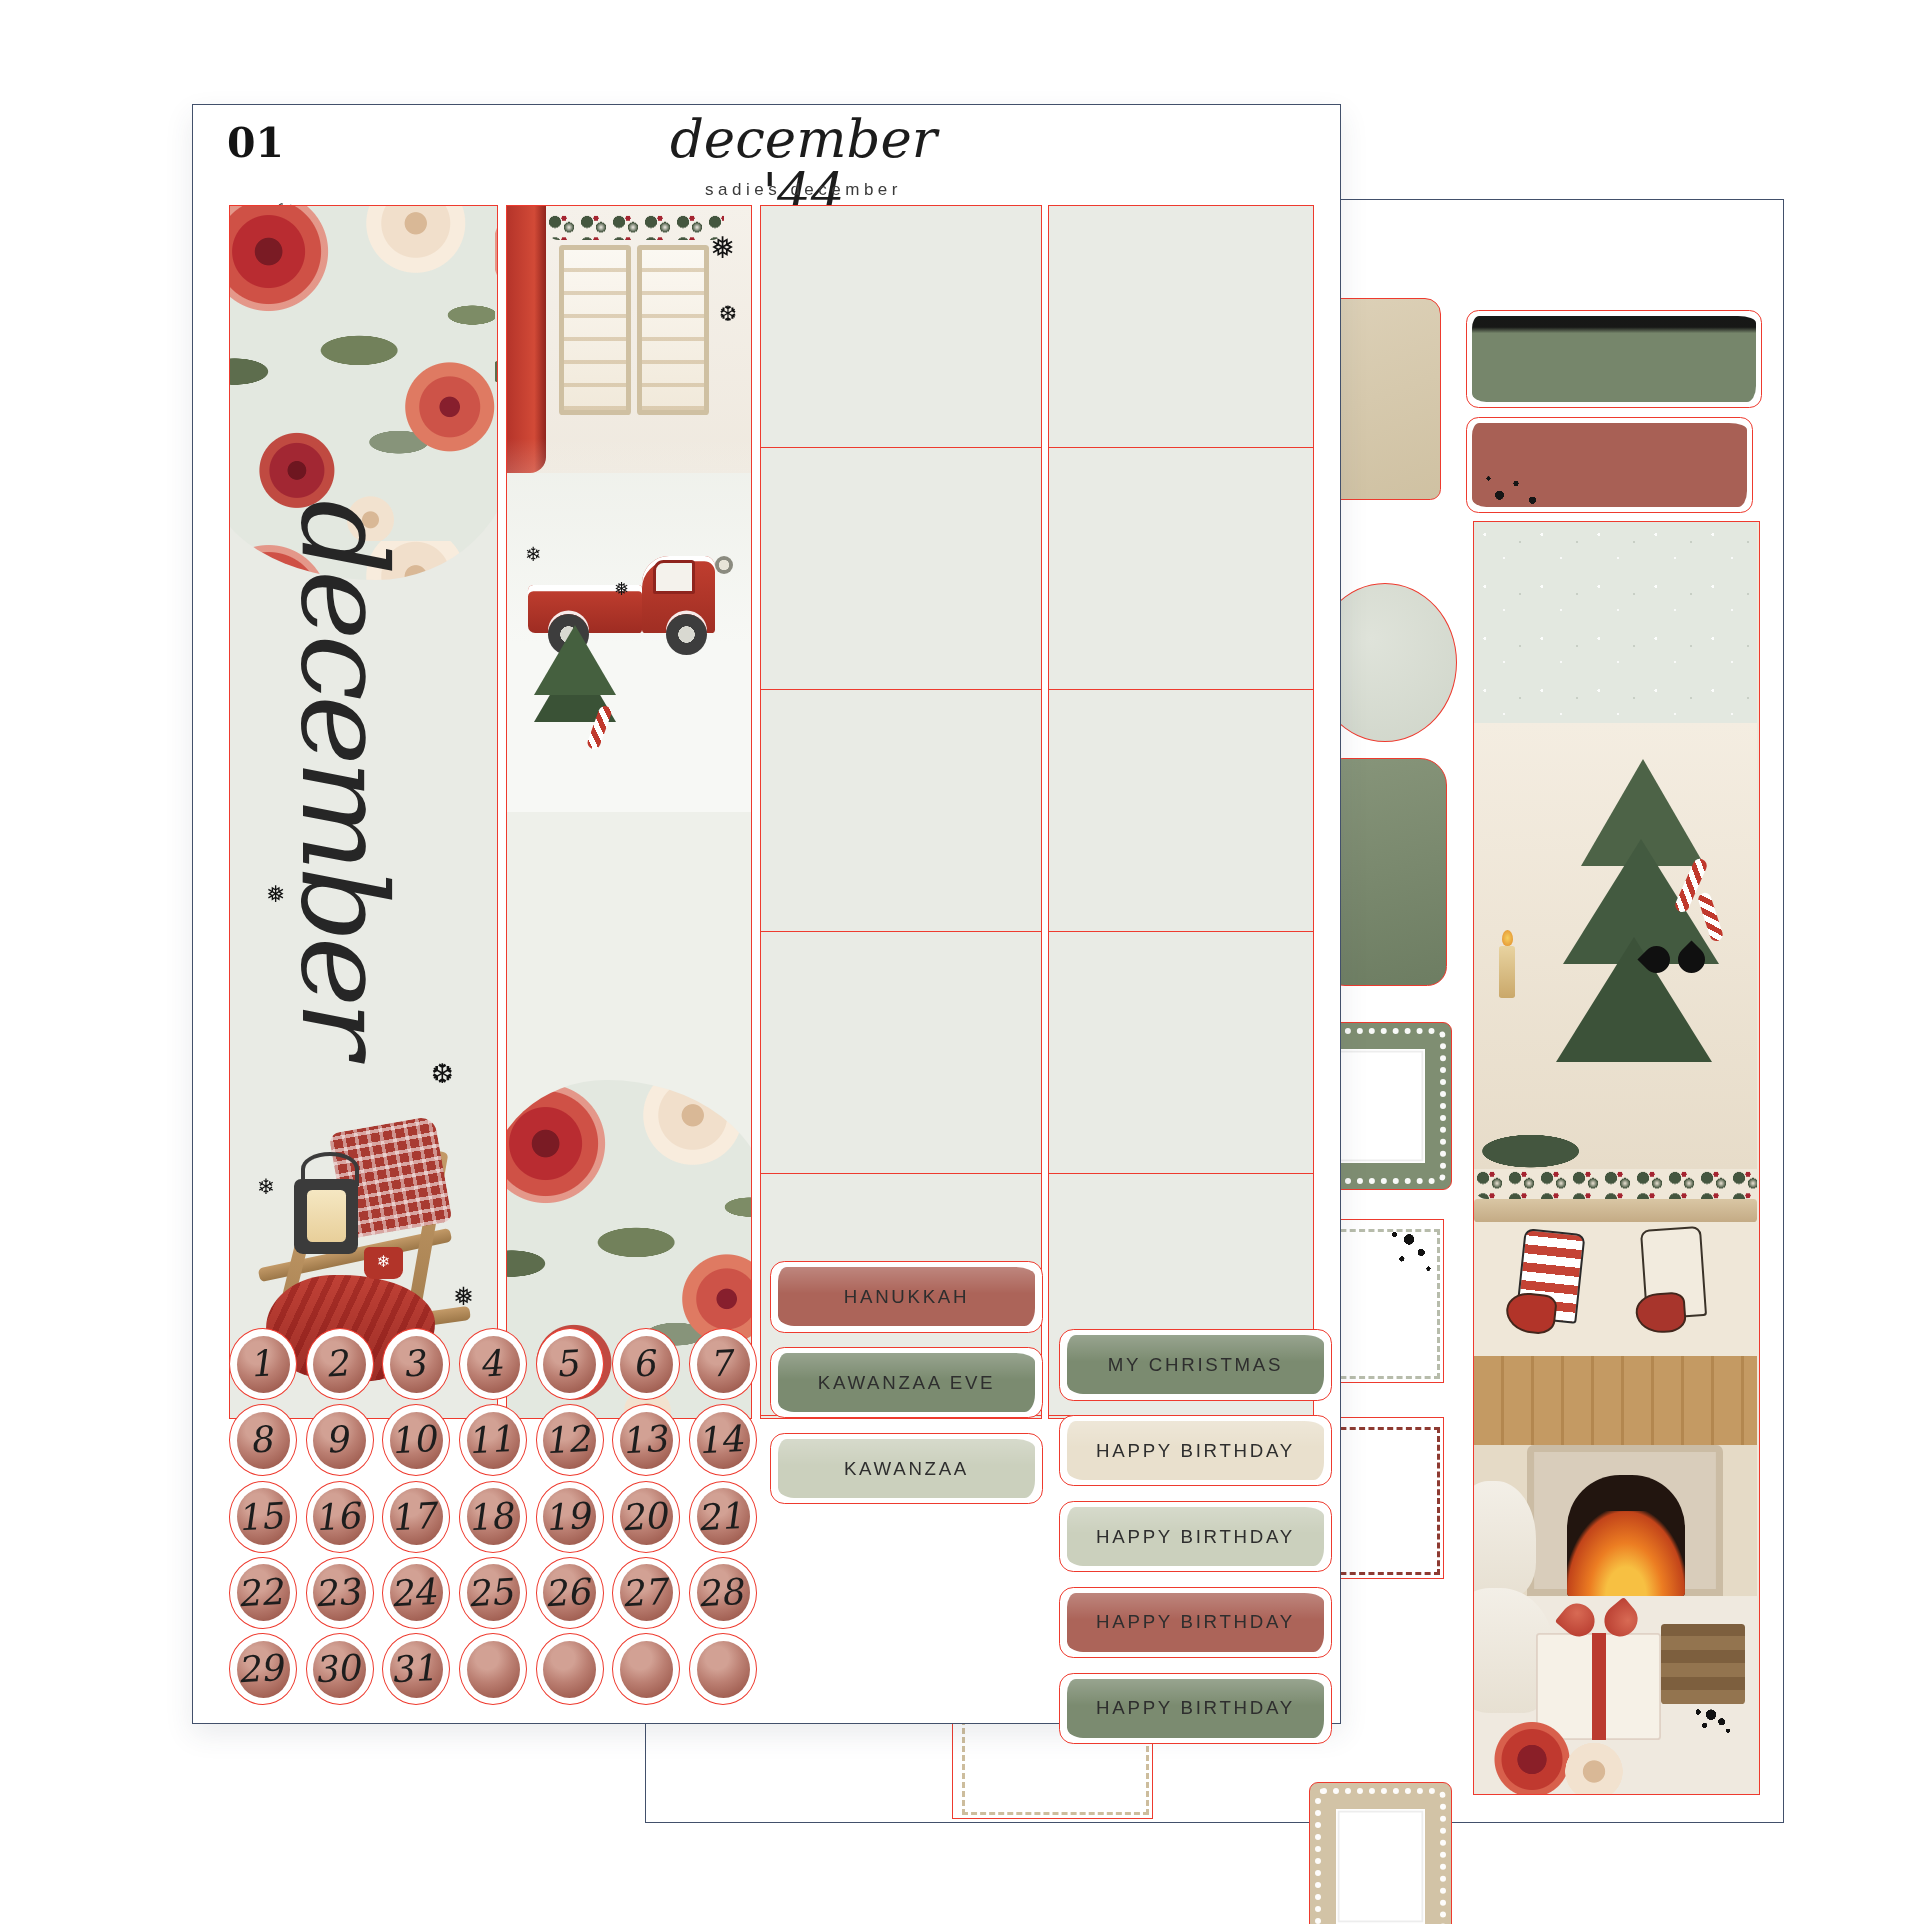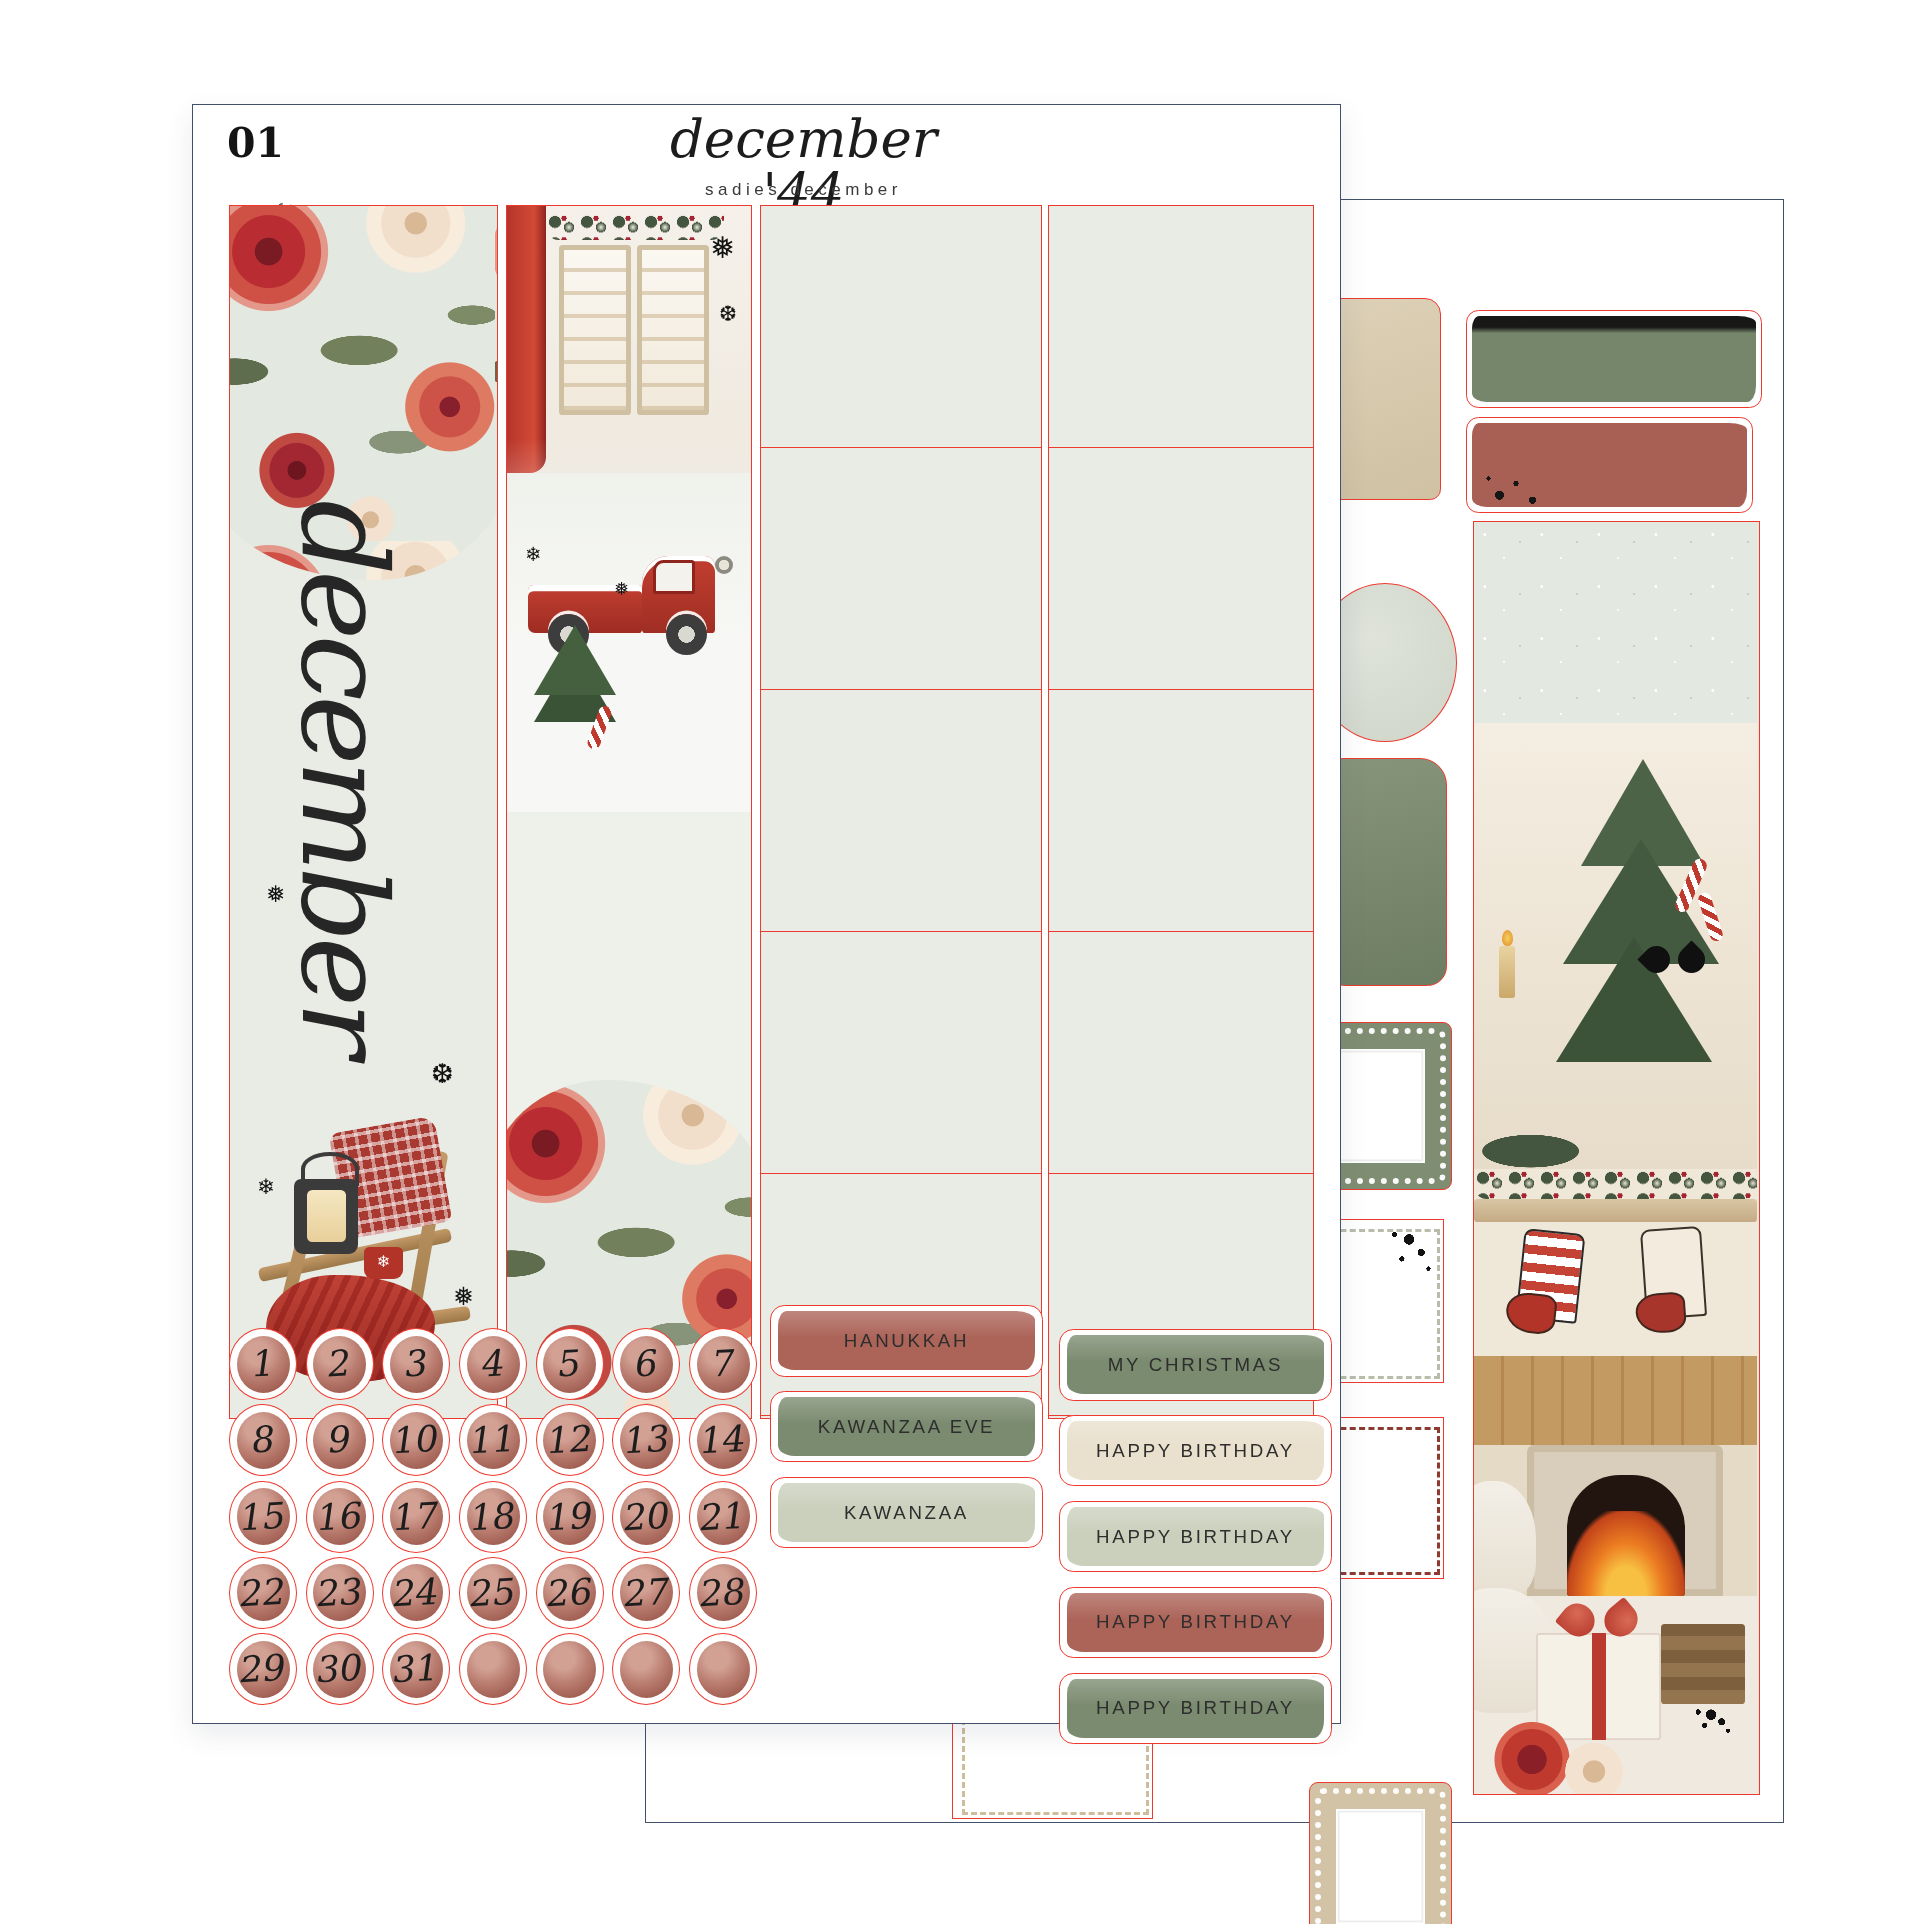--- a/index.html
+++ b/index.html
@@ -502,21 +502,21 @@
           </div>
         </div>
 
         <div class="date-dot">
           <div class="date-ink">
             <span class="date-num"></span>
           </div>
         </div>
       </div>
 
-    <div class="abs labels-col" style="left:577px;top:1200px;width:273px;">
+    <div class="abs labels-col" style="left:577px;top:1156px;width:273px;">
 
         <div class="label-sticker">
           <div class="label-paint" style="background-color: rgb(172, 100, 89);">
             <span>HANUKKAH</span>
           </div>
         </div>
 
         <div class="label-sticker">
           <div class="label-paint" style="background-color: rgb(123, 139, 112);">
             <span>KAWANZAA EVE</span>

